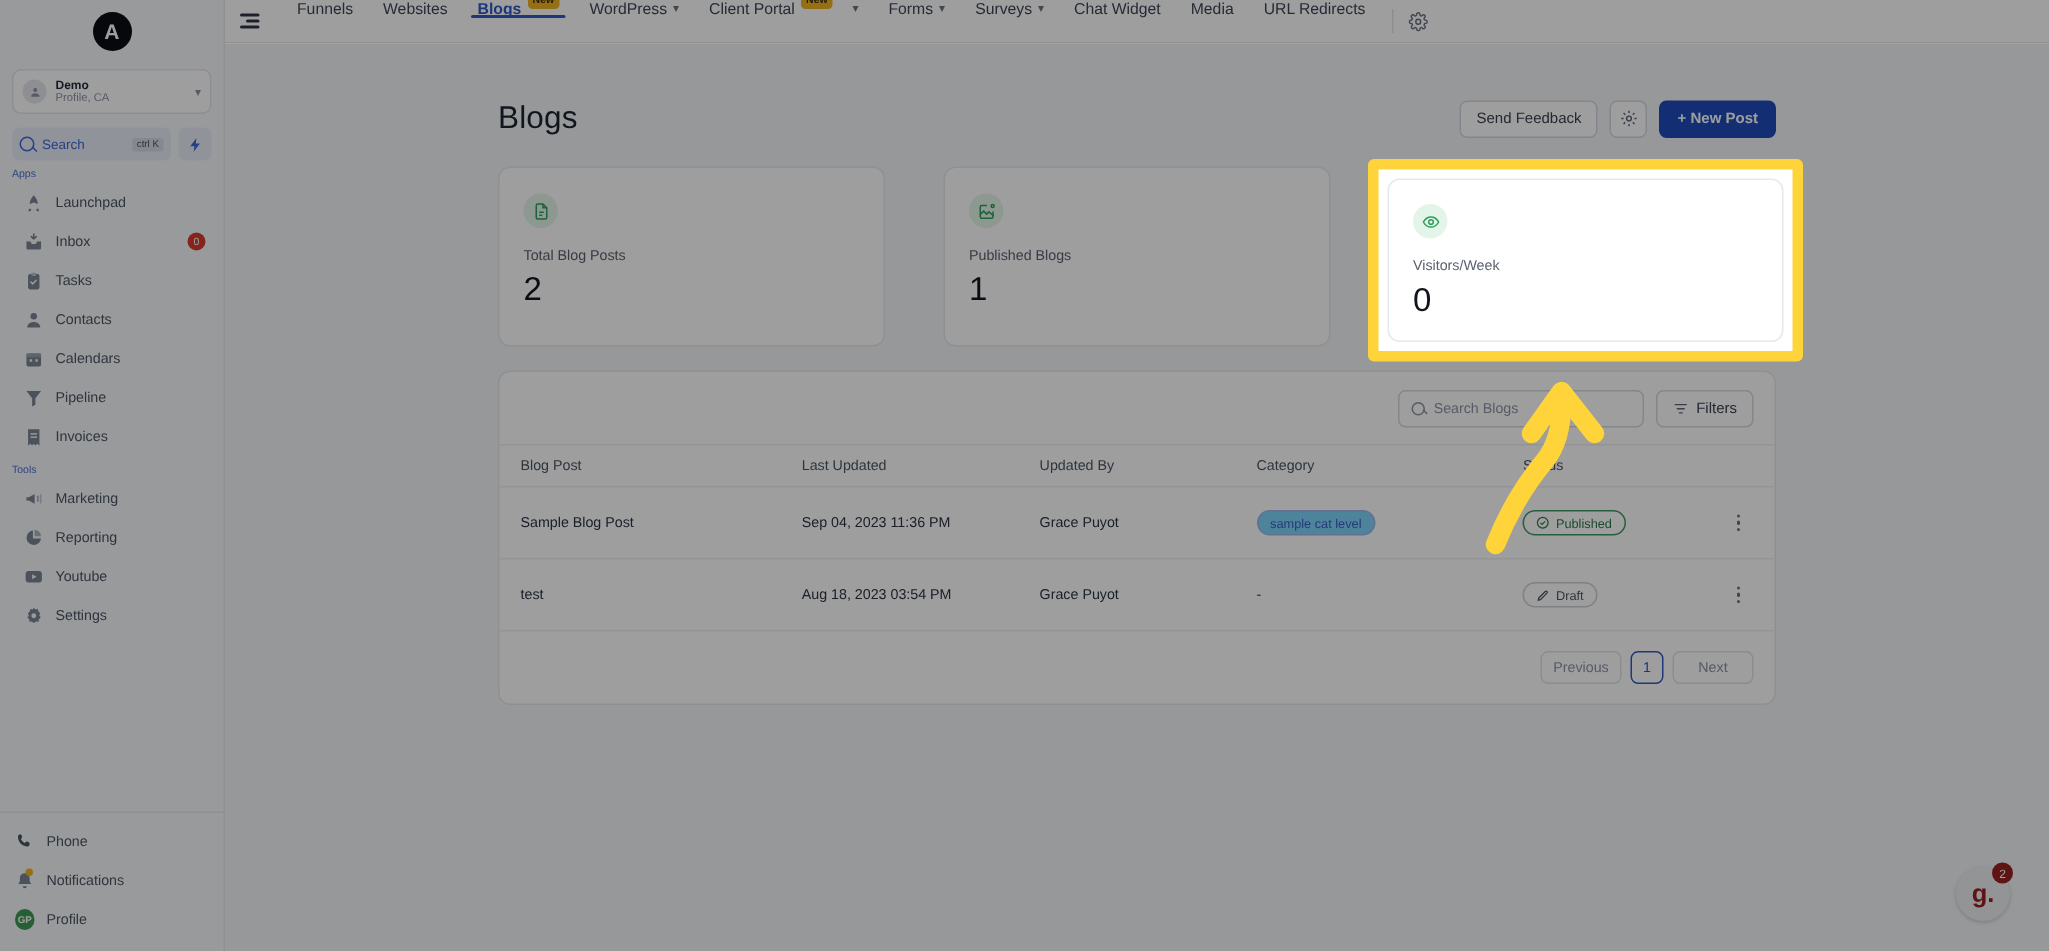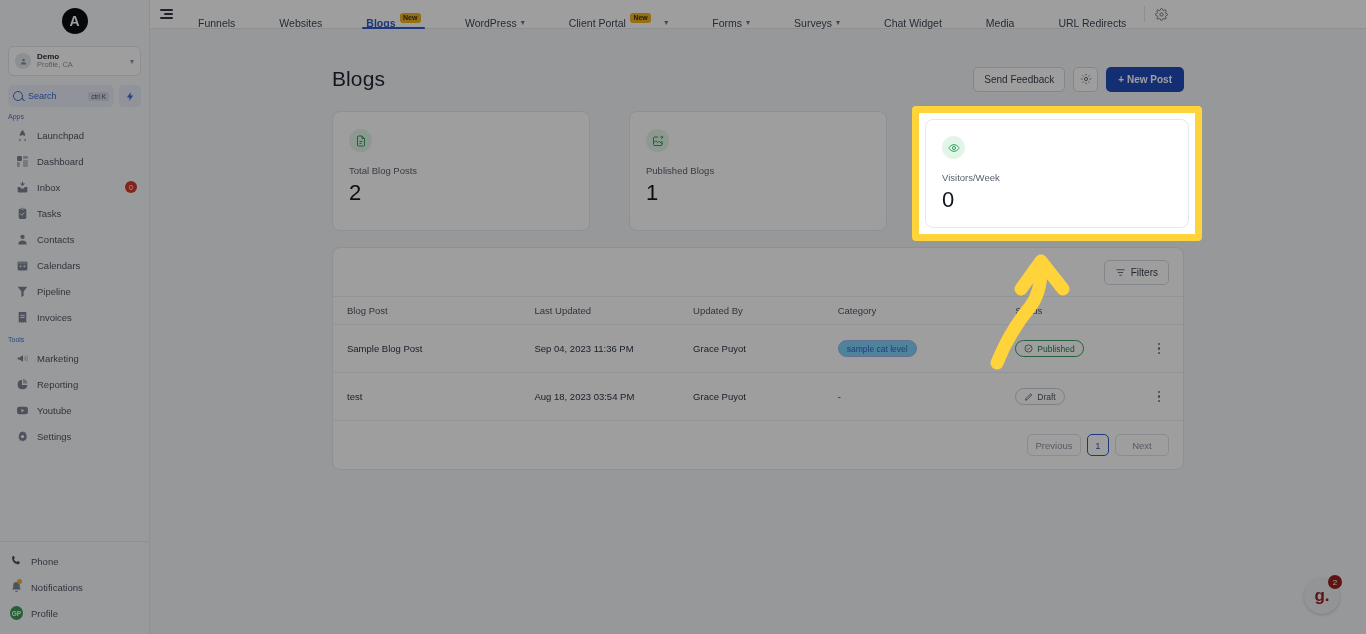--- a/index.html
+++ b/index.html
@@ -76,21 +76,21 @@
   .topnav {
     position: absolute; left: 150px; top: 0; width: 1216px; height: 29px;
     background: #fff; border-bottom: 1px solid #e6e8ec;
     display: flex; align-items: center; padding-left: 10px; gap: 0px;
   }
   .burger { width: 14px; height: 12px; display:flex; flex-direction:column; justify-content:center; gap:2.5px; margin-right: 14px; }
   .burger i { display:block; height: 1.6px; background: #2f3744; border-radius: 1px; }
   .burger i:nth-child(1){ width: 13px; }
   .burger i:nth-child(2){ width: 9px; margin-left:4px;}
   .burger i:nth-child(3){ width: 13px; }
-  .tabs { display: flex; align-items: flex-end; height: 29px; gap: 24px; }
+  .tabs { display: flex; align-items: flex-start; height: 29px; }
   .tab {
     display: flex; align-items: center; gap: 3px; padding: 0 10px; position: relative;
     font-size: 10.5px; color: #3c4657; white-space: nowrap;
   }
   .tab.active { color: #2f58c5; font-weight: 600; }
   .tab.active::after {
     content: ""; position: absolute; left: 6px; right: 6px; bottom: 0; height: 2px; background: #2f58c5; border-radius: 2px;
   }
   .tab .cdown { font-size: 8px; color: #6b7280; margin-left: 1px;}
   .new-pill {
@@ -266,31 +266,20 @@
         <div class="nav-item">
           <span class="nav-ic">
             <svg viewBox="0 0 24 24" fill="#7b8494">
                 <path d="M12 2c3 3 5 7 5 11l-5-2-5 2c0-4 2-8 5-11z"></path>
                 <path d="M7 18c-1 1-1.5 3-1.5 4 1.5-.2 3-.8 3.8-1.7zM17 18c1 1 1.5 3 1.5 4-1.5-.2-3-.8-3.8-1.7z"></path>
               </svg>
           </span>
           <span class="nav-txt">Launchpad</span>
         </div>
 
-        <div class="nav-item">
-          <span class="nav-ic">
-            <svg viewBox="0 0 24 24" fill="#7b8494">
-                <rect x="2" y="2" width="9" height="9" rx="1.5"></rect>
-                <rect x="13" y="2" width="9" height="5" rx="1.5" opacity=".6"></rect>
-                <rect x="2" y="13" width="5" height="9" rx="1.5" opacity=".6"></rect>
-                <rect x="13" y="9" width="9" height="13" rx="1.5" opacity=".45"></rect>
-              </svg>
-          </span>
-          <span class="nav-txt">Dashboard</span>
-        </div>
 
         <div class="nav-item">
           <span class="nav-ic">
             <svg viewBox="0 0 24 24" fill="#7b8494">
                 <path d="M3 11h5l1.5 3h5L16 11h5v8a2 2 0 0 1-2 2H5a2 2 0 0 1-2-2z"></path>
                 <path d="M12 2v6m0 0 3-3m-3 3L9 5" stroke="#7b8494" stroke-width="2" fill="none" stroke-linecap="round"></path>
               </svg>
           </span>
           <span class="nav-txt">Inbox</span>
           <span class="nav-badge">0</span>
@@ -513,20 +502,24 @@
             </div>
             <div class="card-label">Published Blogs</div>
             <div class="card-value">1</div>
           </div>
 
           <div class="card" style="visibility:hidden"></div>
         </div>
 
         <div class="panel">
           <div class="panel-top">
+            <div class="search-blogs">
+              <span class="sb-ic"></span>
+              <span class="sb-ph">Search Blogs</span>
+            </div>
             <div class="btn-filters">
               <svg viewBox="0 0 24 24" width="11" height="11" fill="none" stroke="#5b6472" stroke-width="2" stroke-linecap="round">
                   <path d="M4 6h16M7 12h10M10 18h4"></path>
                 </svg>
               <span>Filters</span>
             </div>
           </div>
 
           <table>
             <thead>

